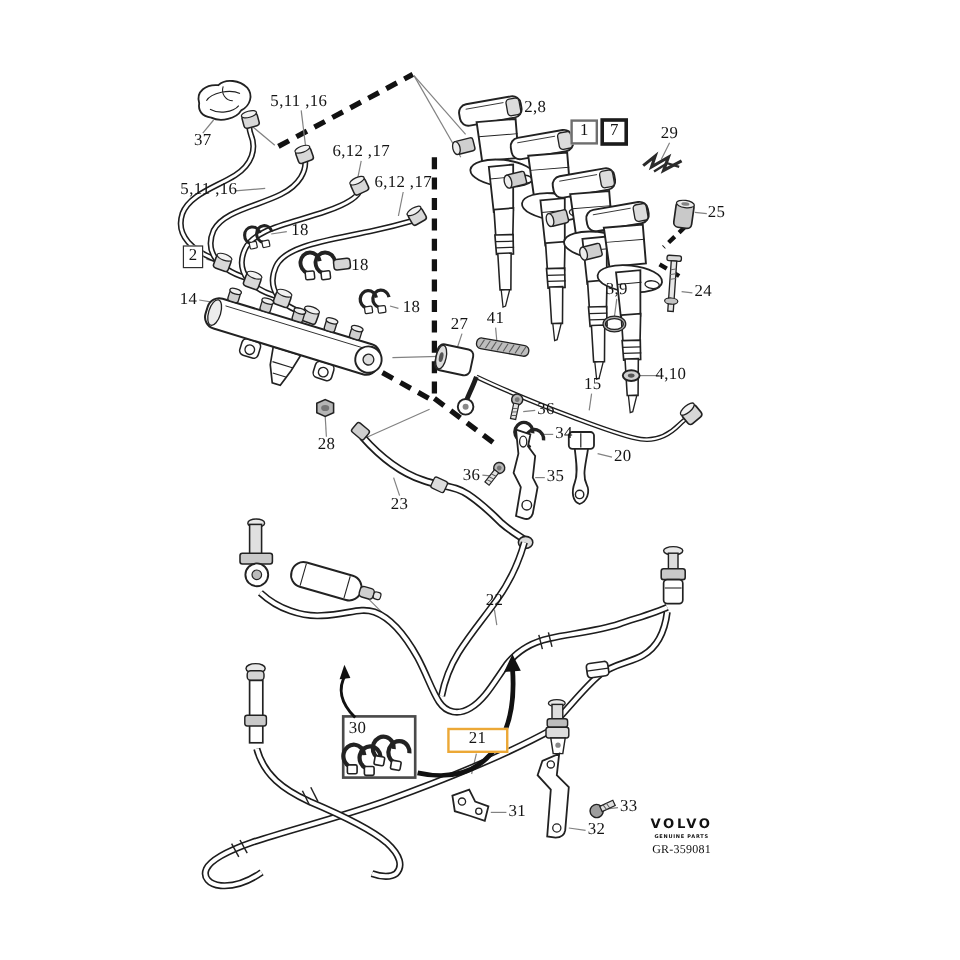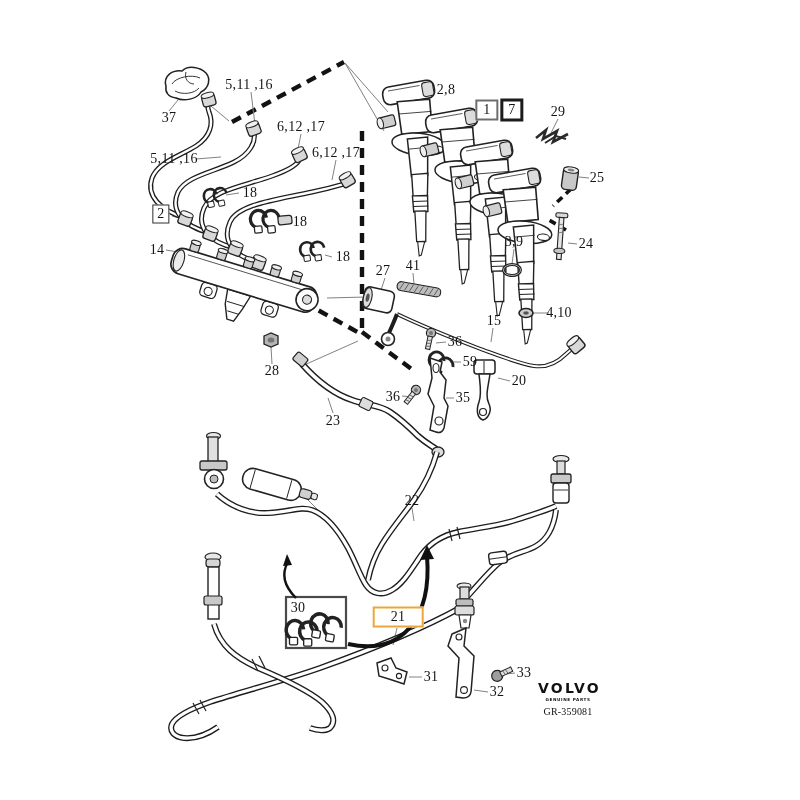--- a/index.html
+++ b/index.html
@@ -7,21 +7,21 @@
          font-family:"Liberation Serif", serif;}
   .stage svg{position:absolute;left:0;top:0;}
   .lbl{position:absolute;transform:translate(-50%,-50%);font-size:14px;color:#141414;
        white-space:nowrap;line-height:1;letter-spacing:.3px;}
   .boxed{border:1.6px solid #2e2e2e;padding:1px 4px 2px;background:#fff;}
   .boxed-gray{border:2px solid #6e6e6e;padding:1px 6px 2px;background:#fff;}
   .boxed-dark{border:3px solid #1b1b1b;padding:1px 5px 2px;background:#fff;}
   .boxed-hl{border:2px solid #ECA836;padding:1px 16px 2px;background:#fff;}
   .brand{position:absolute;left:538px;top:680px;width:60px;text-align:center;color:#111;}
   .wordmark{display:block;font-family:"DejaVu Sans","Liberation Sans",sans-serif;
-            font-weight:bold;font-size:14px;letter-spacing:2.2px;text-align:right;}
+            font-weight:bold;font-size:11px;letter-spacing:2.2px;}
   .tagline{display:block;font-family:"DejaVu Sans","Liberation Sans",sans-serif;
            font-weight:bold;font-size:4.2px;letter-spacing:.6px;margin-top:1px;}
   .drawno{display:block;font-size:10px;margin-top:4px;letter-spacing:.2px;}
 </style>
 </head>
 <body>
 
 <div class="stage">
 
 <svg width="800" height="800" viewBox="0 0 800 800">
@@ -393,21 +393,21 @@
 <span class="lbl boxed-dark" style="left:512px;top:110px">7</span>
 <span class="lbl" style="left:558px;top:112px">29</span>
 <span class="lbl" style="left:597px;top:178px">25</span>
 <span class="lbl" style="left:586px;top:244px">24</span>
 <span class="lbl" style="left:514px;top:242px">3,9</span>
 <span class="lbl" style="left:383px;top:271px">27</span>
 <span class="lbl" style="left:413px;top:266px">41</span>
 <span class="lbl" style="left:559px;top:313px">4,10</span>
 <span class="lbl" style="left:494px;top:321px">15</span>
 <span class="lbl" style="left:455px;top:342px">36</span>
-<span class="lbl" style="left:470px;top:362px">59</span>
+<span class="lbl" style="left:470px;top:362px">34</span>
 <span class="lbl" style="left:519px;top:381px">20</span>
 <span class="lbl" style="left:393px;top:397px">36</span>
 <span class="lbl" style="left:463px;top:398px">35</span>
 <span class="lbl" style="left:412px;top:501px">22</span>
 <span class="lbl" style="left:298px;top:608px">30</span>
 <span class="lbl boxed-hl" style="left:398px;top:617px">21</span>
 <span class="lbl" style="left:431px;top:677px">31</span>
 <span class="lbl" style="left:524px;top:673px">33</span>
 <span class="lbl" style="left:497px;top:692px">32</span>
 

